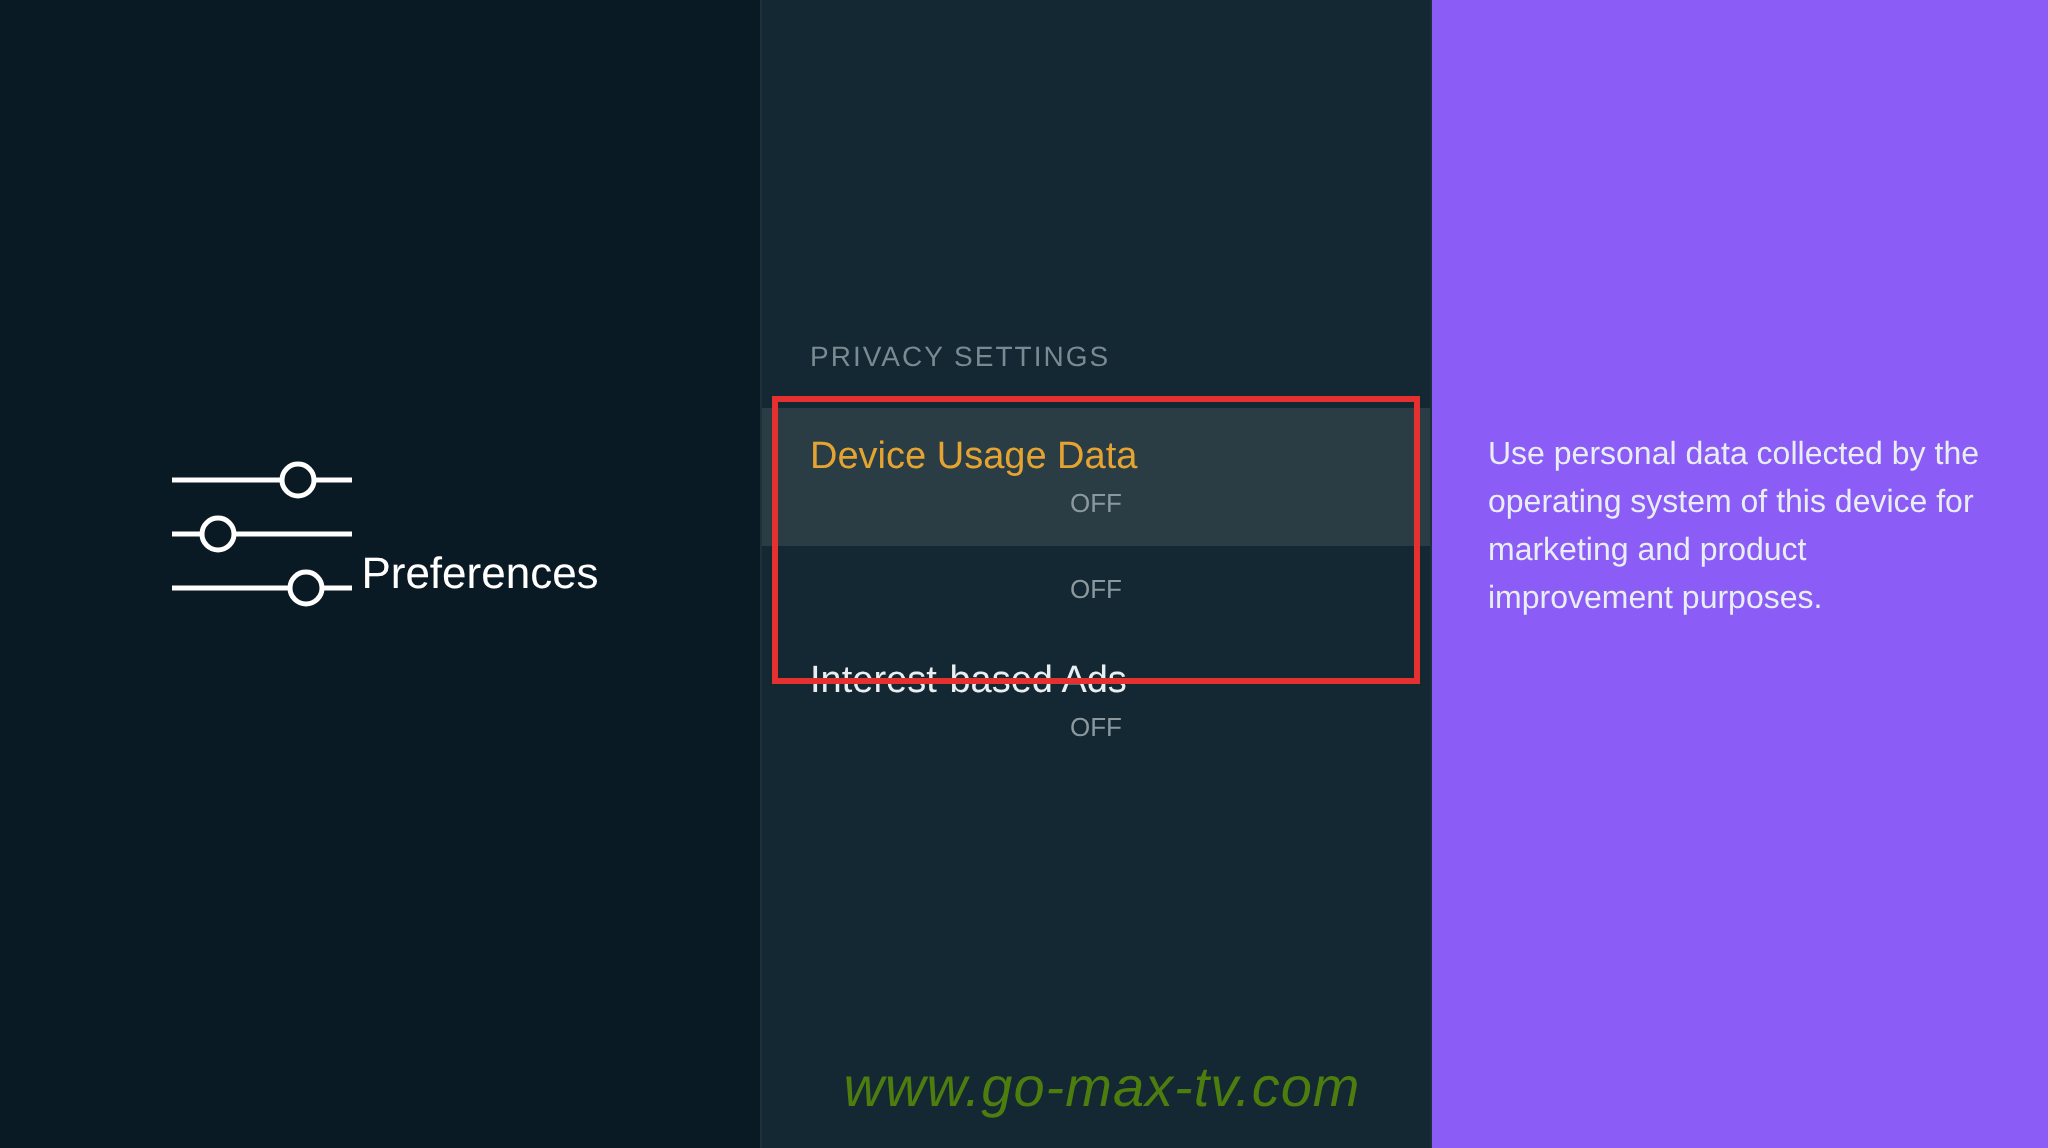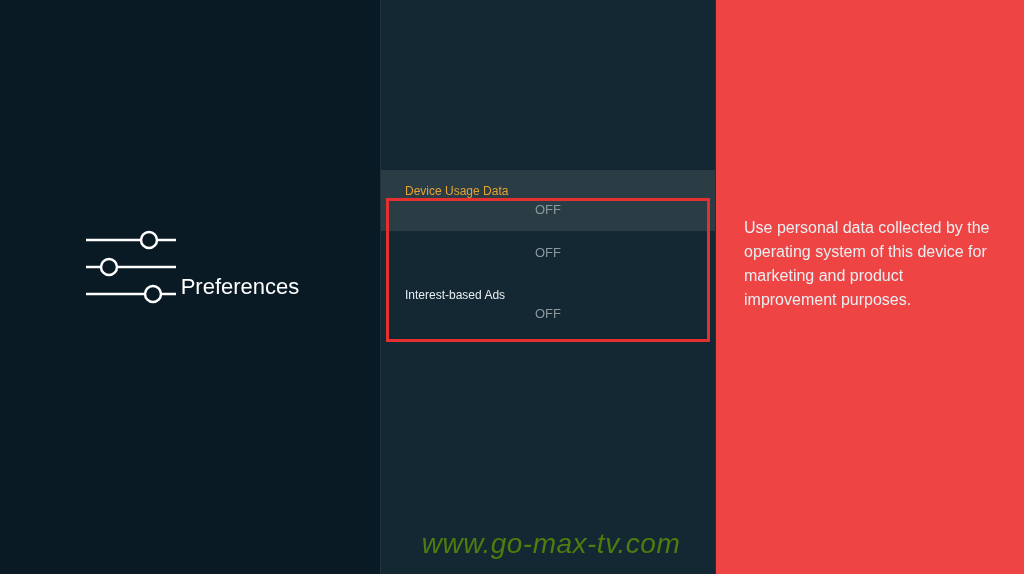--- a/index.html
+++ b/index.html
@@ -62,38 +62,38 @@
       pointer-events: none;
     }
     .setting-item {
       padding: 14px 24px;
       cursor: pointer;
     }
     .setting-item.selected {
       background: #2a3d45;
     }
     .setting-label {
-      font-size: 12px;
+      font-size: 19px;
       font-weight: 300;
       color: #e8eef1;
       margin-bottom: 4px;
     }
     .setting-item.selected .setting-label {
       color: #e5a432;
     }
     .setting-value {
       color: #8b989e;
       font-size: 13px;
       text-transform: uppercase;
       text-align: center;
     }
     .right-panel {
       width: 308px;
       padding: 216px 28px 0 28px;
-      background: #ef4444;
+      background: #8b5cf6;
     }
     .description {
       color: #e8eef1;
       font-size: 16px;
       line-height: 1.5;
       font-weight: 300;
     }
     .watermark {
       position: absolute;
       bottom: 14px;
@@ -118,20 +118,21 @@
       <line x1="5" y1="45" x2="95" y2="45"></line>
       <circle cx="28" cy="45" r="8" fill="#0a1a24"></circle>
       <line x1="5" y1="72" x2="95" y2="72"></line>
       <circle cx="72" cy="72" r="8" fill="#0a1a24"></circle>
     </svg>
   </div>
   <div class="left-label">Preferences</div>
 </div>
 
 <div class="center-panel">
+  <div class="section-header">PRIVACY SETTINGS</div>
 
   <div class="setting-item selected">
     <div class="setting-label">Device Usage Data</div>
     <div class="setting-value">OFF</div>
   </div>
 
   <div class="setting-item">
     <div class="setting-value">OFF</div>
   </div>
 

